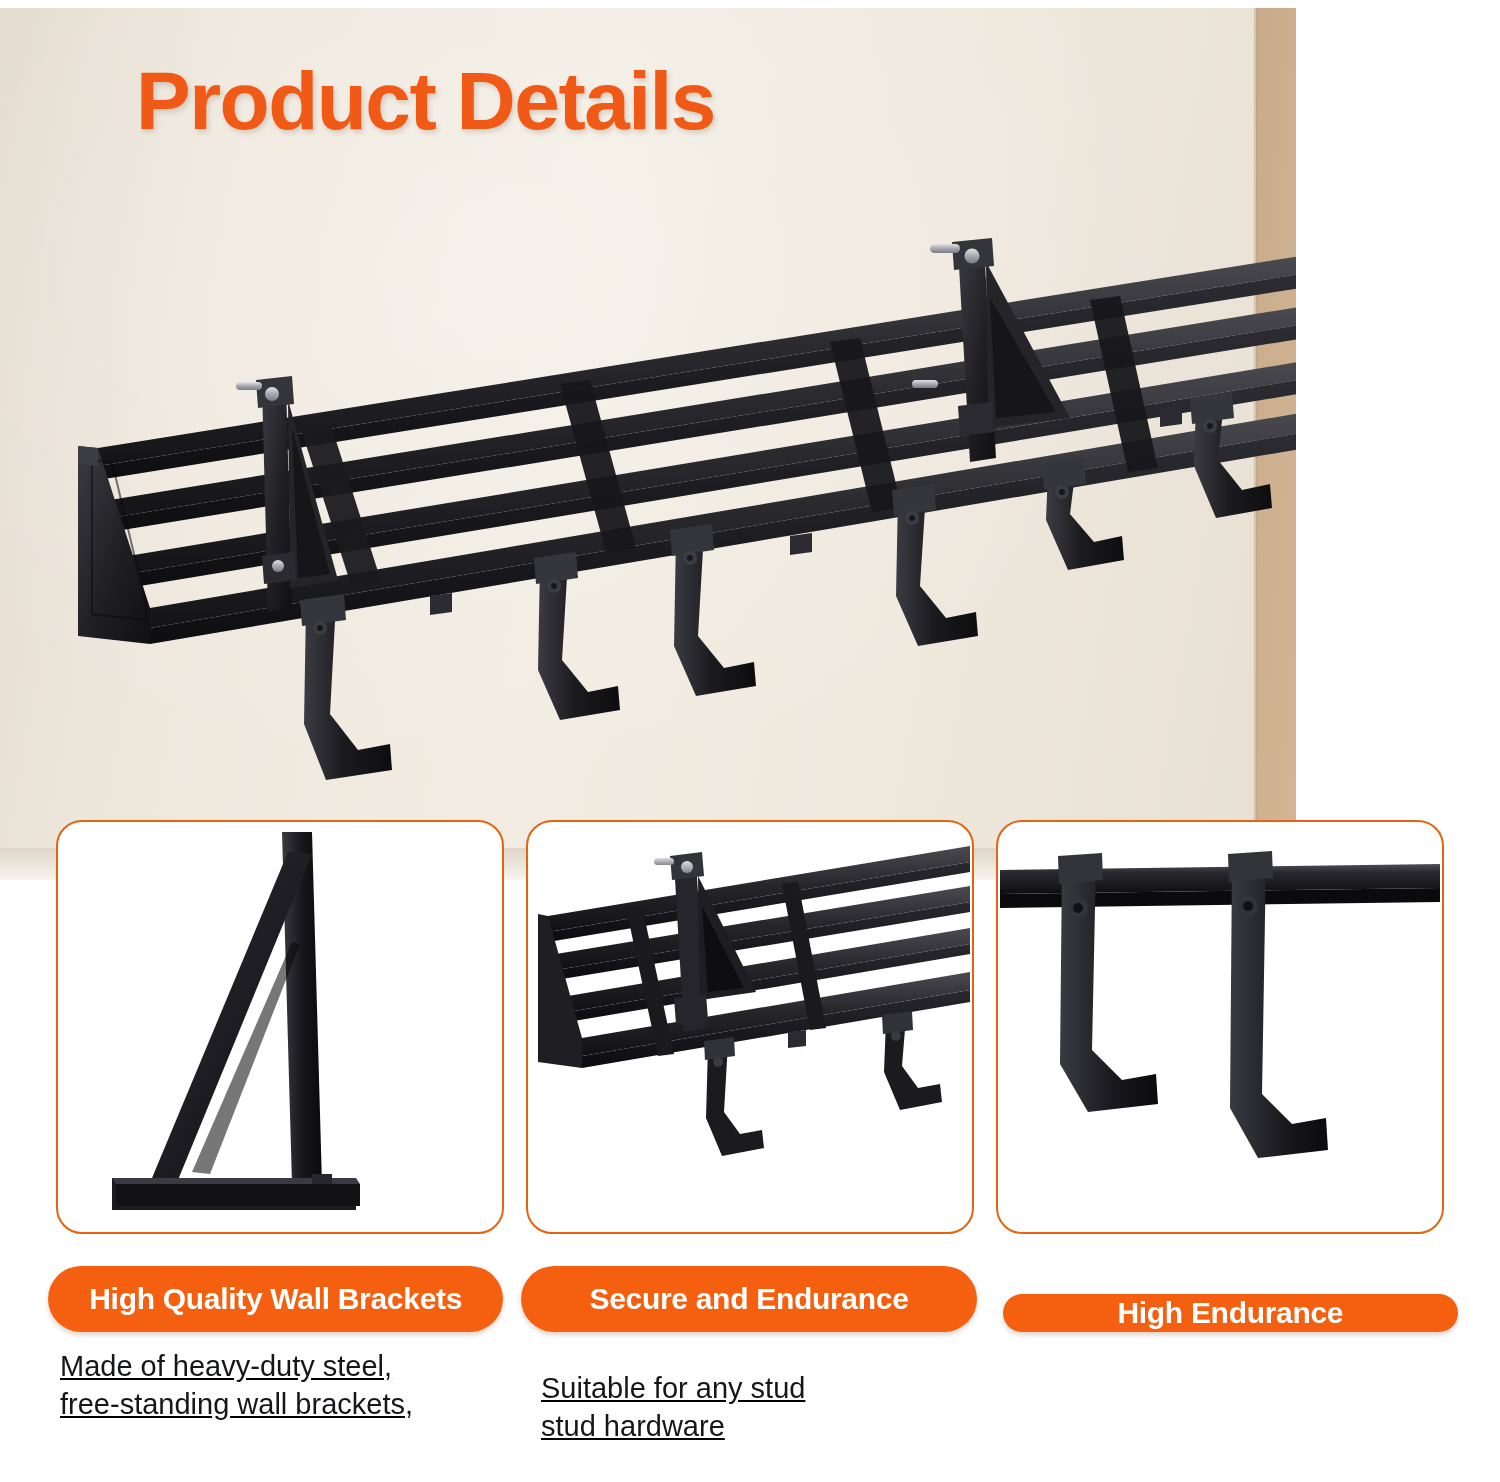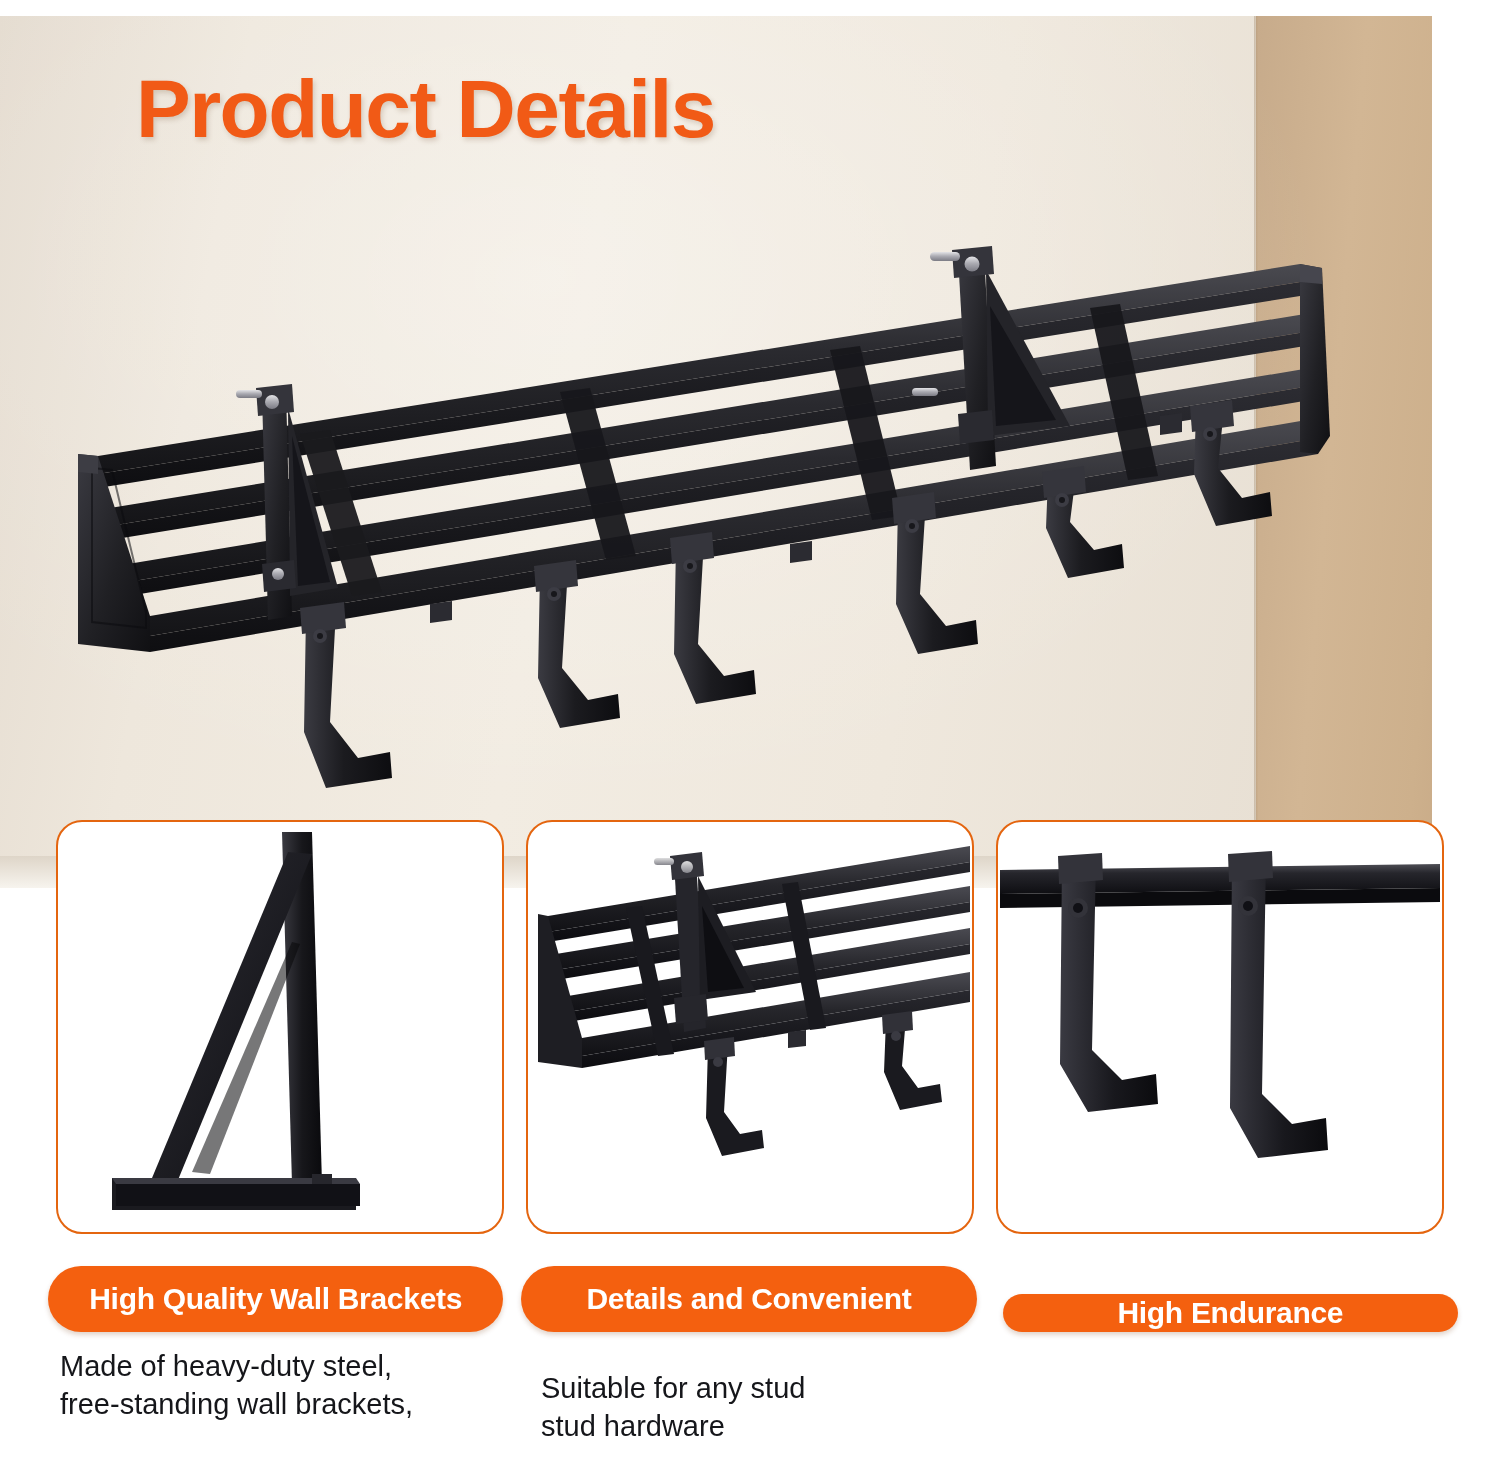--- a/index.html
+++ b/index.html
@@ -6,21 +6,21 @@
   html,body { width:1500px; height:1482px; }
   body {
     font-family:"Liberation Sans", sans-serif;
     background:#ffffff;
     position:relative;
     overflow:hidden;
   }
 
   
   #hero {
-    position:absolute; left:0; top:16px; width:1432px; height:872px;
+    position:absolute; left:0; top:8px; width:1296px; height:872px;
     overflow:hidden;
   }
   .wall-left {
     position:absolute; left:0; top:0; width:1258px; height:872px;
     background:linear-gradient(100deg,#e4dbcf 0%,#eee7dc 18%,#f2ece2 45%,#efe8dd 72%,#e8e0d4 100%);
   }
   .wall-right {
     position:absolute; left:1256px; top:0; width:244px; height:872px;
     background:linear-gradient(95deg,#c7ab8b 0%,#d2b694 35%,#cdb08c 70%,#c2a382 100%);
   }
@@ -77,21 +77,21 @@
     letter-spacing:-.3px;
     box-shadow:0 3px 5px rgba(120,60,20,.22);
     white-space:nowrap;
   }
   .badge:nth-child(1){ margin-left:6px; margin-right:-4px; }
   .badge:nth-child(3){ margin-left:4px;margin-top:28px; }
 
   
   #descs {
     position:absolute; left:0; top:1348px; width:1500px; height:134px;
-    display:flex; gap:23px; padding:0 46px;
+    display:flex; gap:23px; padding:0 46px;text-decoration:underline;
   }
   .desc {
     flex:1 1 0;
     font-size:29px; line-height:1.30; color:#15161a;
   }
   .desc .line { display:block; white-space:nowrap; }
   .desc.c1 { padding-left:14px; }
   .desc.c2 { padding-left:22px; padding-top:22px; }
   .desc.c3 { padding-left:18px; padding-top:20px; }
 </style>
@@ -367,21 +367,21 @@
         <polygon points="228,32 272,29 273,56 229,60" fill="#33333a"></polygon>
         <circle cx="248" cy="84" r="10" fill="#33333a"></circle>
         <circle cx="248" cy="84" r="5" fill="#101015"></circle>
       </g>
     </svg>
   </div>
 </div>
 
 <div id="badges">
   <div class="badge">High Quality Wall Brackets</div>
-  <div class="badge">Details and Convenient</div>
+  <div class="badge">Secure and Endurance</div>
   <div class="badge">High Endurance</div>
 </div>
 
 <div id="descs">
   <div class="desc c1">
     <span class="line">Made of heavy-duty steel,</span>
     <span class="line">free-standing wall brackets,</span>
   </div>
   <div class="desc c2">
     <span class="line">Suitable for any stud</span>

